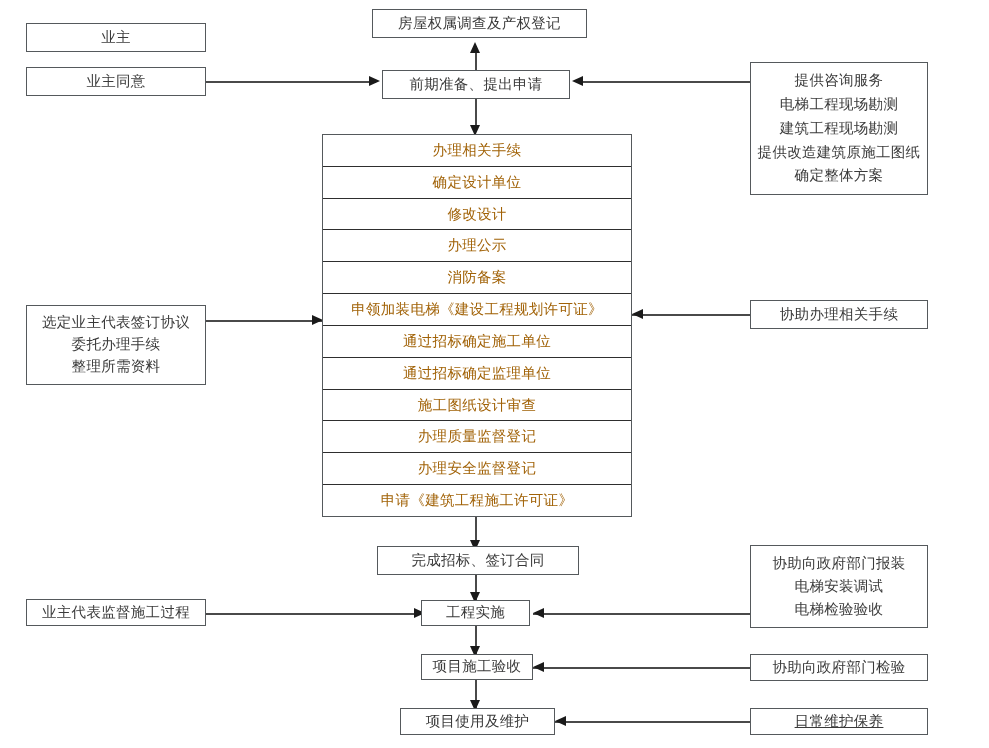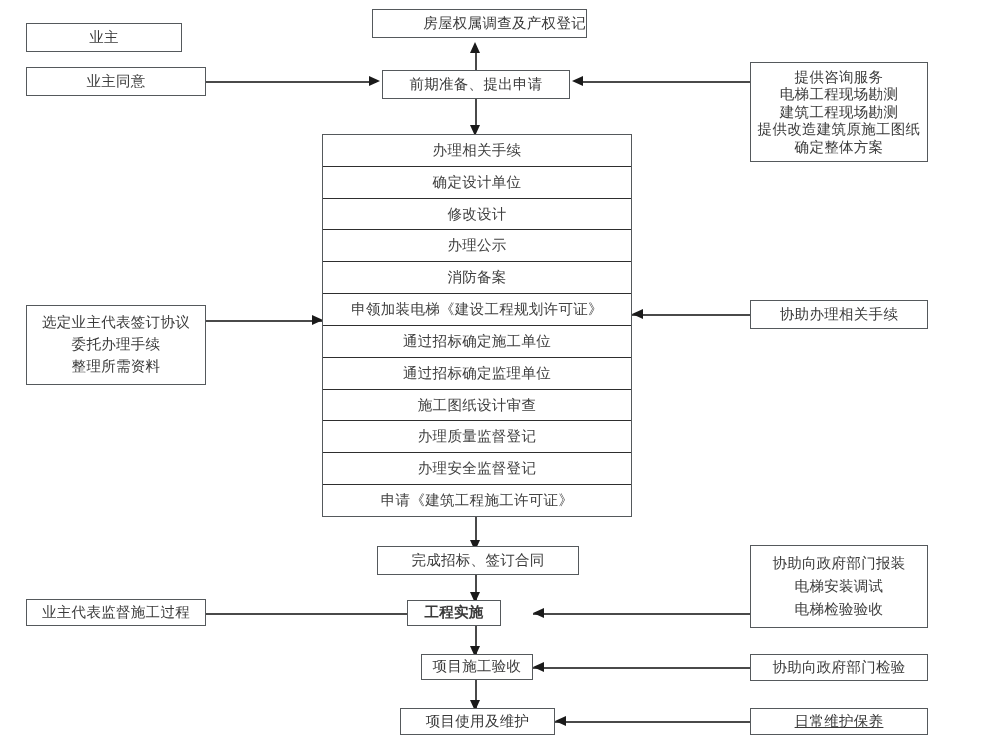--- a/index.html
+++ b/index.html
@@ -53,21 +53,21 @@
     flex-direction: column;
   }
   .stack-row {
     box-sizing: border-box;
     flex: 1 1 0;
     border-bottom: 1.5px solid #2e2e2e;
     display: flex;
     align-items: center;
     justify-content: center;
     font-size: 14.5px;
-    color: #404040;
+    color: #a16207;
     letter-spacing: 0.3px;
     white-space: nowrap;
   }
   .stack-row:last-child {
     border-bottom: none;
   }
   
   .ln-h, .ln-v {
     position: absolute;
     background: #4a4a4a;
@@ -143,38 +143,38 @@
 
   <div class="ln-h" style="left:533px; top:667px; width:217px;"></div>
   <div class="arrow left" style="left:533px; top:662px;"></div>
 
   <div class="ln-v" style="left:475px; top:680px; height:30px;"></div>
   <div class="arrow down" style="left:470px; top:700px;"></div>
 
   <div class="ln-h" style="left:555px; top:721px; width:195px;"></div>
   <div class="arrow left" style="left:555px; top:716px;"></div>
 
-  <div class="box" style="left:26px; top:23px; width:156px; height:29px;text-align:center;">
+  <div class="box" style="left:26px; top:23px; width:180px; height:29px;text-align:center;">
     <span class="ln">业主</span>
   </div>
 
   <div class="box" style="left:26px; top:67px; width:180px; height:29px;">
     <span class="ln">业主同意</span>
   </div>
 
-  <div class="box" style="left:372px; top:9px; width:215px; height:29px;align-items:flex-end;">
+  <div class="box" style="left:372px; top:9px; width:215px; height:29px;">
     <span class="ln">房屋权属调查及产权登记</span>
   </div>
 
   <div class="box" style="left:382px; top:70px; width:188px; height:29px;">
     <span class="ln">前期准备、提出申请</span>
   </div>
 
 
-  <div class="box multi" style="left:750px; top:62px; width:178px; height:100px;">
+  <div class="box multi" style="left:750px; top:62px; width:178px; height:133px;">
     <span class="ln">提供咨询服务</span>
     <span class="ln">电梯工程现场勘测</span>
     <span class="ln">建筑工程现场勘测</span>
     <span class="ln">提供改造建筑原施工图纸</span>
     <span class="ln">确定整体方案</span>
   </div>
 
   <div class="box multi" style="left:26px; top:273px; width:180px; height:80px;margin-top:32px;">
     <span class="ln">选定业主代表签订协议</span>
     <span class="ln">委托办理手续</span>
@@ -201,21 +201,21 @@
   </div>
 
   <div class="box" style="left:377px; top:546px; width:202px; height:29px;">
     <span class="ln">完成招标、签订合同</span>
   </div>
 
   <div class="box" style="left:26px; top:599px; width:180px; height:27px;">
     <span class="ln">业主代表监督施工过程</span>
   </div>
 
-  <div class="box" style="left:407px; top:600px; width:94px; height:26px;font-weight:bold;">
+  <div class="box" style="left:421px; top:600px; width:109px; height:26px;">
     <span class="ln">工程实施</span>
   </div>
 
   <div class="box multi" style="left:750px; top:545px; width:178px; height:83px;">
     <span class="ln">协助向政府部门报装</span>
     <span class="ln">电梯安装调试</span>
     <span class="ln">电梯检验验收</span>
   </div>
 
   <div class="box" style="left:421px; top:654px; width:112px; height:26px;">

